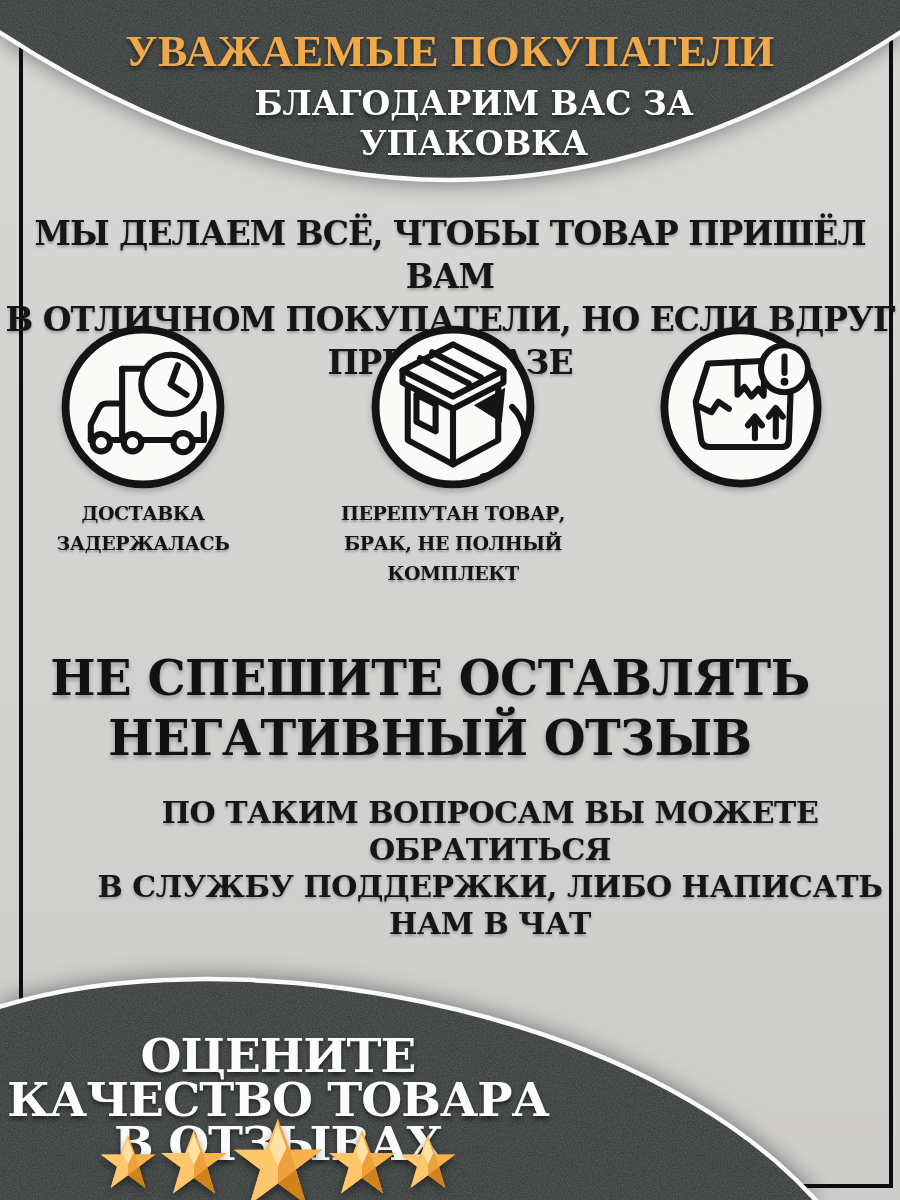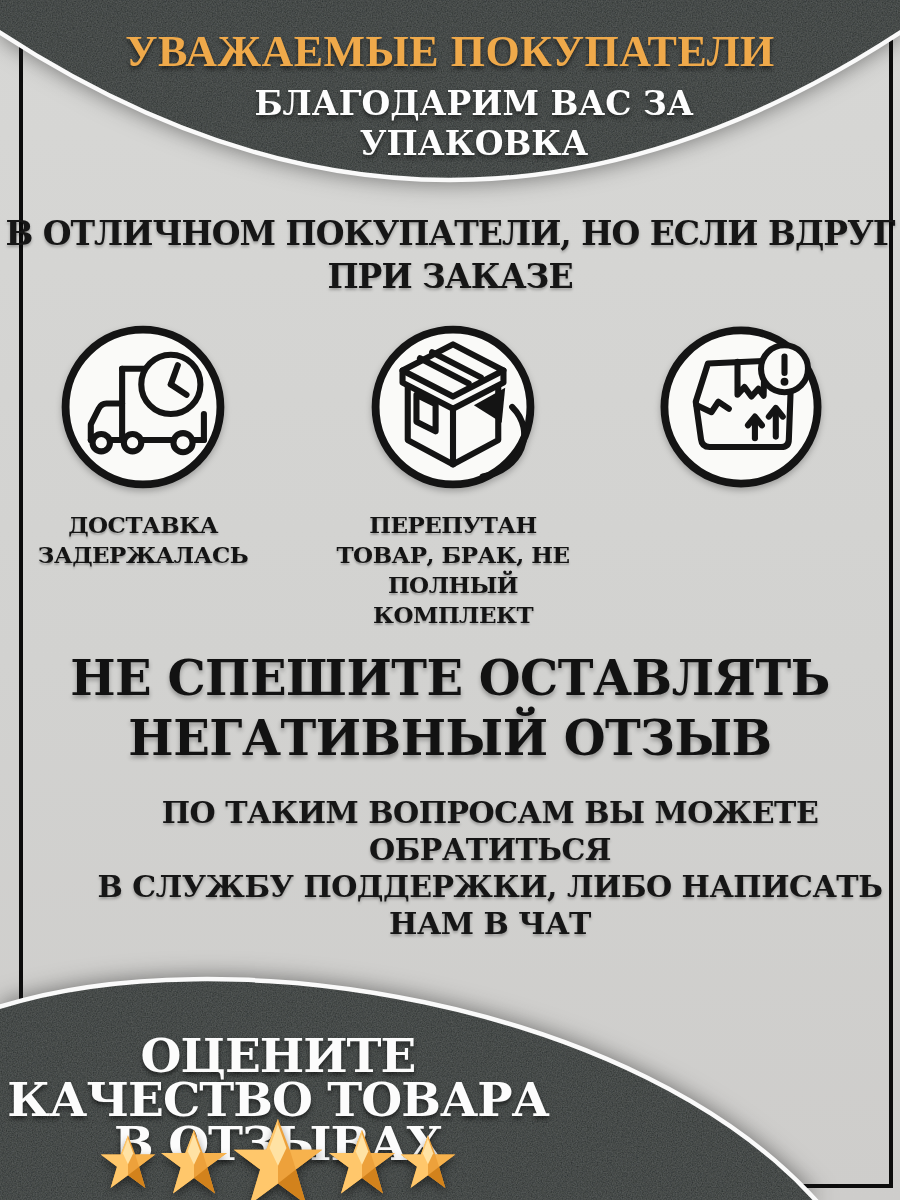--- a/index.html
+++ b/index.html
@@ -23,27 +23,27 @@
     left:0;top:84px;width:900px;font-size:33px;line-height:40px;
     color:#FDFDFD;text-shadow:0 3px 4px rgba(0,0,0,.5);padding-left:24px;
   }
   .intro{
     left:0;top:212px;width:900px;font-size:33px;line-height:43px;
     letter-spacing:-1px;color:#161616;text-shadow:0 2px 3px rgba(0,0,0,.28);
   }
   .reason{position:absolute;top:320px;width:260px;text-align:center;z-index:3;}
   .reason svg{width:174px;height:174px;filter:drop-shadow(0 3px 3px rgba(0,0,0,.25));}
   .reason .cap{
-    margin-top:12px;font-size:23px;line-height:30px;letter-spacing:-.5px;
+    font-size:19px;line-height:30px;letter-spacing:-.5px;
     color:#141414;text-shadow:0 2px 2px rgba(0,0,0,.25);
   }
   .r1{left:13px;} .r2{left:323px;} .r3{left:611px;}
   .warn-h{
     left:0;top:648px;width:860px;font-size:48px;line-height:60px;
-    letter-spacing:-.5px;color:#121212;text-shadow:0 3px 4px rgba(0,0,0,.3);padding-left:20px;
+    letter-spacing:-.5px;color:#121212;text-shadow:0 3px 4px rgba(0,0,0,.3);
   }
   .warn-b{
     left:0;top:794px;width:900px;font-size:30px;line-height:37px;
     letter-spacing:-.5px;color:#161616;text-shadow:0 2px 3px rgba(0,0,0,.28);padding-left:40px;
   }
   .footer-title{
     left:0;top:1034px;width:556px;font-size:47px;line-height:44px;letter-spacing:-1px;
     color:#FCFCFC;text-shadow:0 3px 4px rgba(0,0,0,.55);
   }
   .stars{
@@ -77,20 +77,21 @@
     <path d="M -4 1008 C 220 935 640 1000 820 1205" fill="none" stroke="#FAFAFA" stroke-width="4.5"></path>
   </svg>
 
   <div class="txt gold-title">УВАЖАЕМЫЕ ПОКУПАТЕЛИ</div>
   <div class="txt white-sub">
     <div>БЛАГОДАРИМ ВАС ЗА</div>
     <div>УПАКОВКА</div>
   </div>
 
   <div class="txt intro">
+    <div>МЫ ДЕЛАЕМ ВСЁ, ЧТОБЫ ТОВАР ПРИШЁЛ ВАМ</div>
     <div>В ОТЛИЧНОМ ПОКУПАТЕЛИ, НО ЕСЛИ ВДРУГ</div>
     <div>ПРИ ЗАКАЗЕ</div>
   </div>
 
   <div class="reason r1">
     <svg viewBox="0 0 200 200">
       <circle cx="100" cy="100" r="89" fill="#FAFAF8" stroke="#141414" stroke-width="9"></circle>
       <path class="ic" d="M76 56 L76 138"></path>
       <path class="ic" d="M76 56 L130 56"></path>
       <path class="ic" d="M76 96 L58 96 Q52 96 49 102 L40 120 L40 138"></path>

